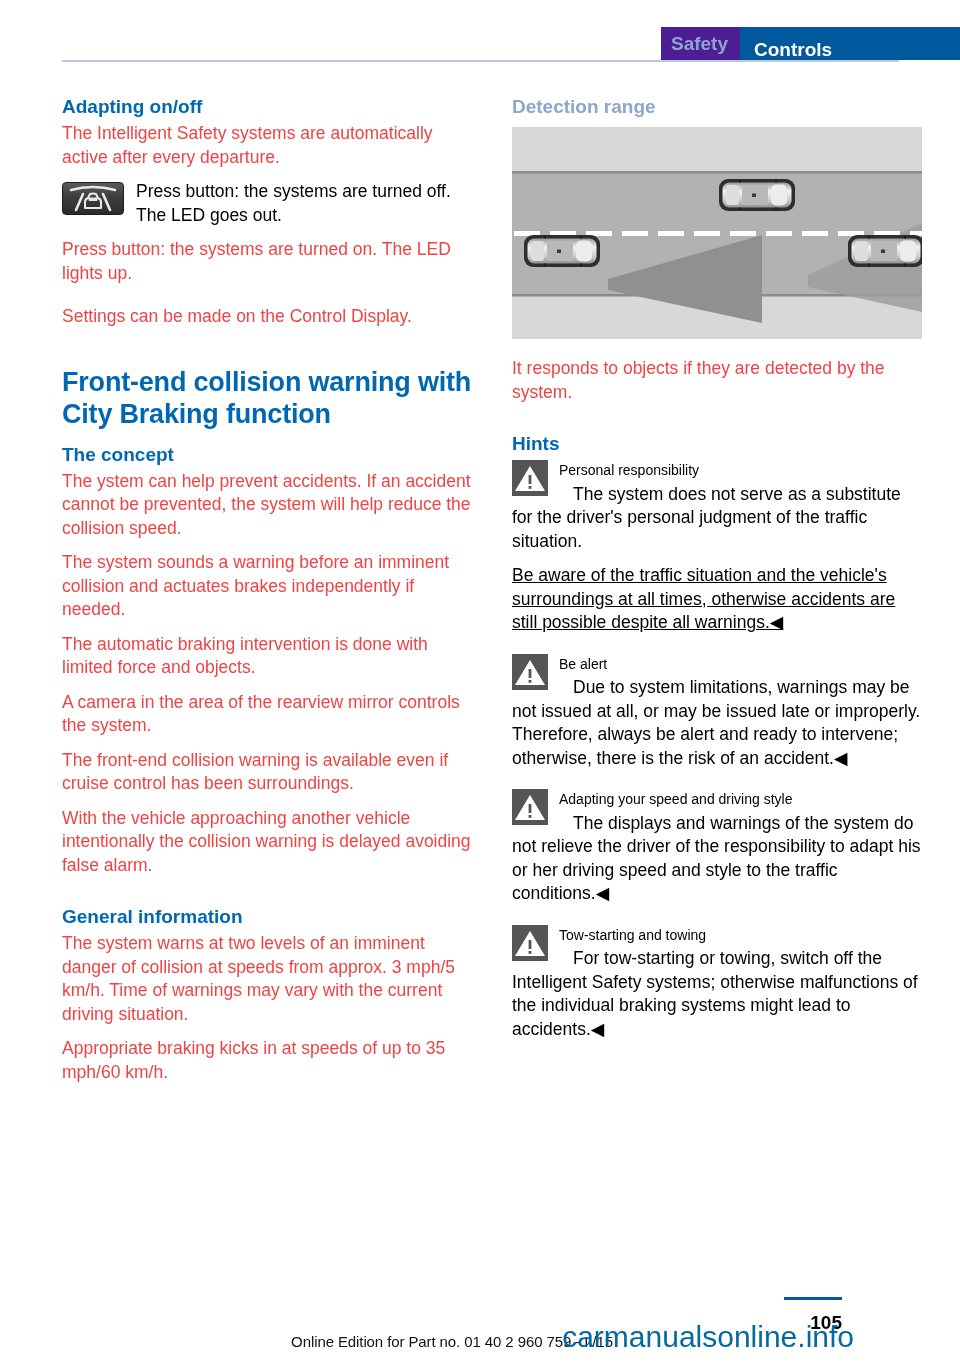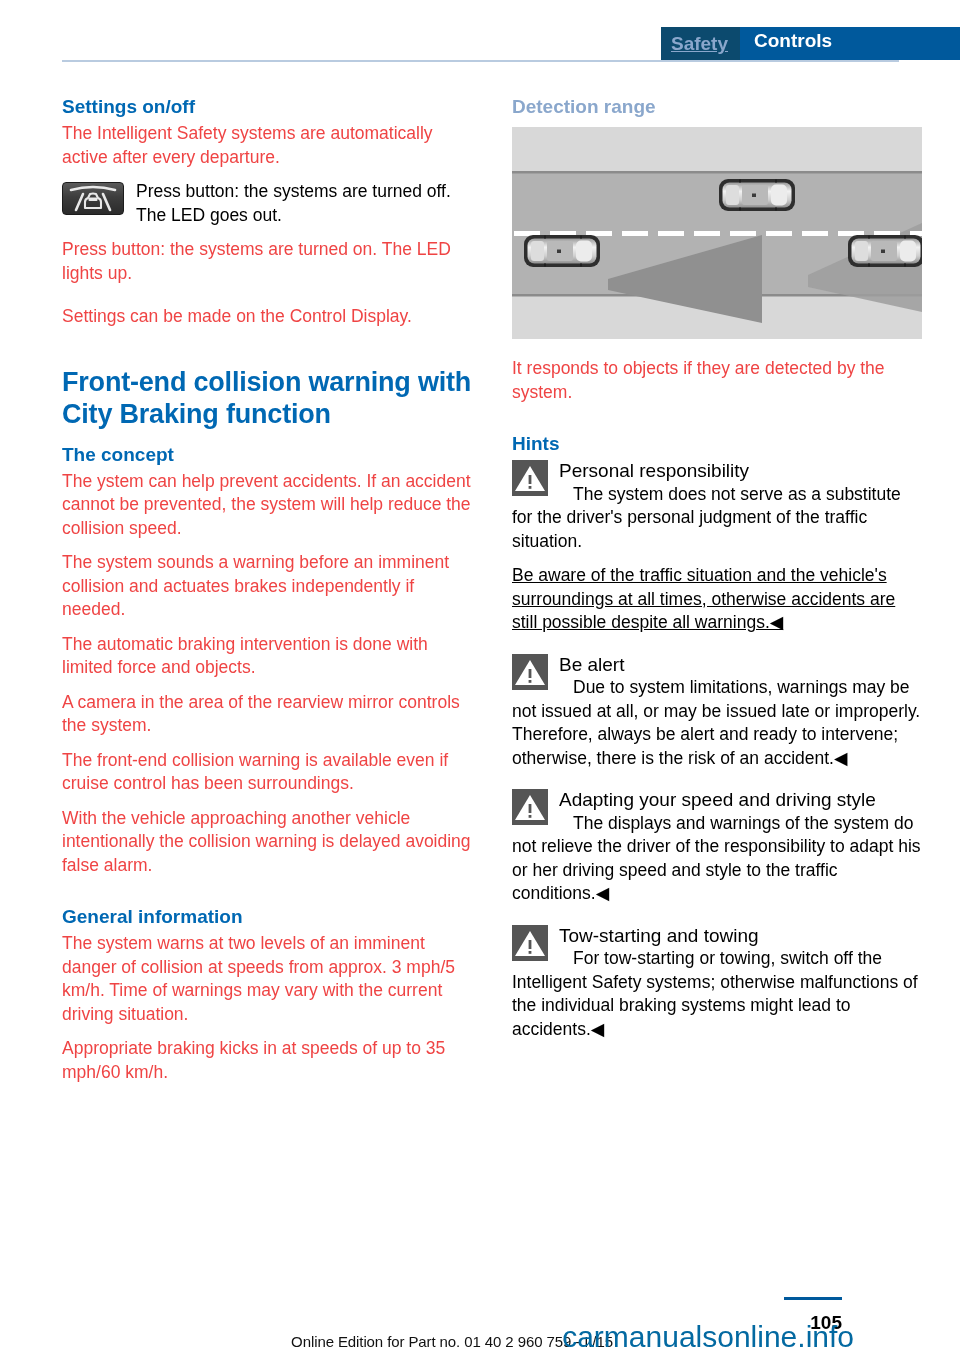--- a/index.html
+++ b/index.html
@@ -28,31 +28,30 @@
     right: 0; top: 27px;
     height: 33px;
     display: flex;
     align-items: stretch;
   }
   .tab-inactive {
     color: #8aa7cc;
     font-size: 19px;
     font-weight: bold;
     padding: 5px 12px 5px 10px;
-    background: #0c4a6e;
+    background: #4c1d95;
     line-height: 23px;
     white-space: nowrap;
-    text-decoration: underline;
   }
   .tab-active {
     color: #ffffff;
     font-size: 19px;
     font-weight: bold;
     background: #00599c;
-    padding: 2px 14px 5px 14px;
+    padding: 11px 14px 5px 14px;
     line-height: 23px;
     white-space: nowrap;
     min-width: 220px;
   }
   .header-rule {
     position: absolute;
     left: 62px;
     top: 60px;
     width: 837px;
     height: 2px;
@@ -126,21 +125,21 @@
   .warn-icon {
     float: left;
     width: 36px;
     height: 36px;
     background: #555555;
     margin: 1px 11px 0 0;
     position: relative;
   }
   .warn-icon svg { position: absolute; left: 0; top: 0; }
   .warn-title {
-    font-size: 19px;
+    font-size: 14px;
     line-height: 23.5px;
     margin: 0;
   }
   .warn-body {
     font-size: 17.5px;
     line-height: 23.5px;
     margin: 0;
     text-indent: 14px;
   }
   .warn-after {
@@ -211,21 +210,21 @@
 <div class="header">
   <div class="header-tabs">
     <div class="tab-inactive">Safety</div>
     <div class="tab-active">Controls</div>
   </div>
   <div class="header-rule"></div>
 </div>
 
 <div class="col col-left">
 
-  <h3 class="section">Settings on/off</h3>
+  <h3 class="section">Adapting on/off</h3>
   <p class="body">The Intelligent Safety systems are automatically active after every departure.</p>
 
   <div class="icon-para">
     <div class="btn-icon">
       <svg width="60" height="31" viewBox="0 0 60 31" xmlns="http://www.w3.org/2000/svg">
         <path d="M8 7 Q30 1 52 7" stroke="#e8e8e8" stroke-width="2.6" fill="none" stroke-linecap="round"></path>
         <path d="M13 27 L20 11" stroke="#e8e8e8" stroke-width="2.6" fill="none" stroke-linecap="round"></path>
         <path d="M47 27 L40 11" stroke="#e8e8e8" stroke-width="2.6" fill="none" stroke-linecap="round"></path>
         <path d="M22 25 L22 19 Q22 16 25 15 L27 11 Q30 10 33 11 L35 15 Q38 16 38 19 L38 25 Z" fill="none" stroke="#e8e8e8" stroke-width="2.1" stroke-linejoin="round"></path>
         <rect x="25.5" y="14.6" width="9" height="3.4" rx="1" fill="#e8e8e8"></rect>

